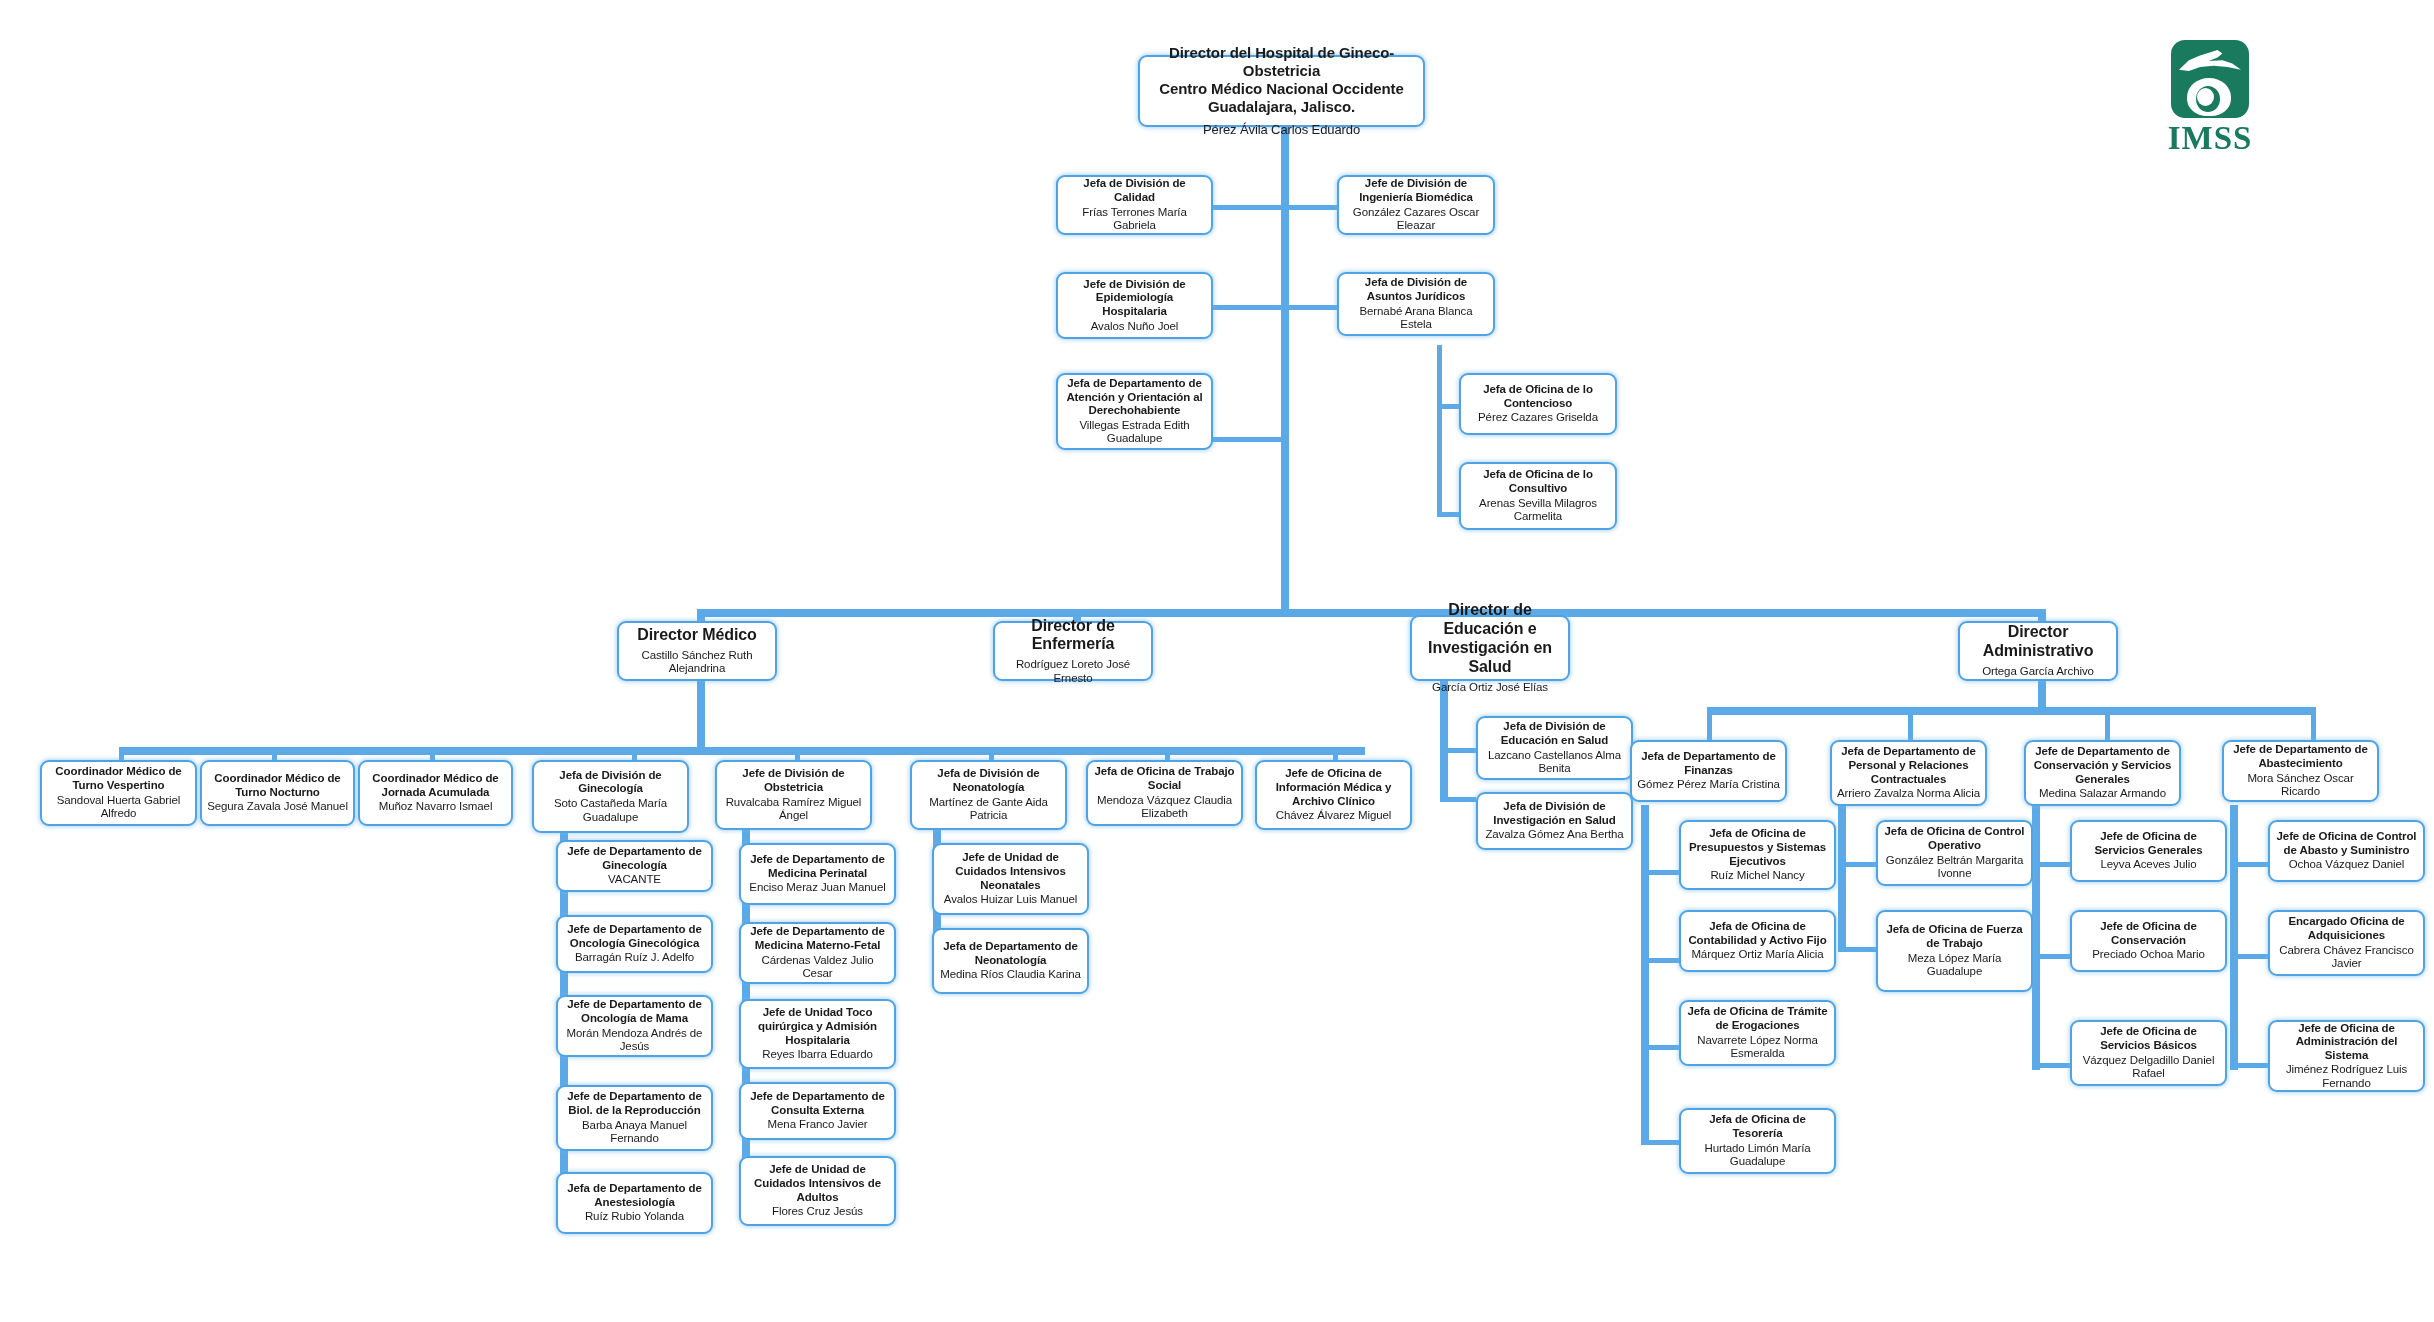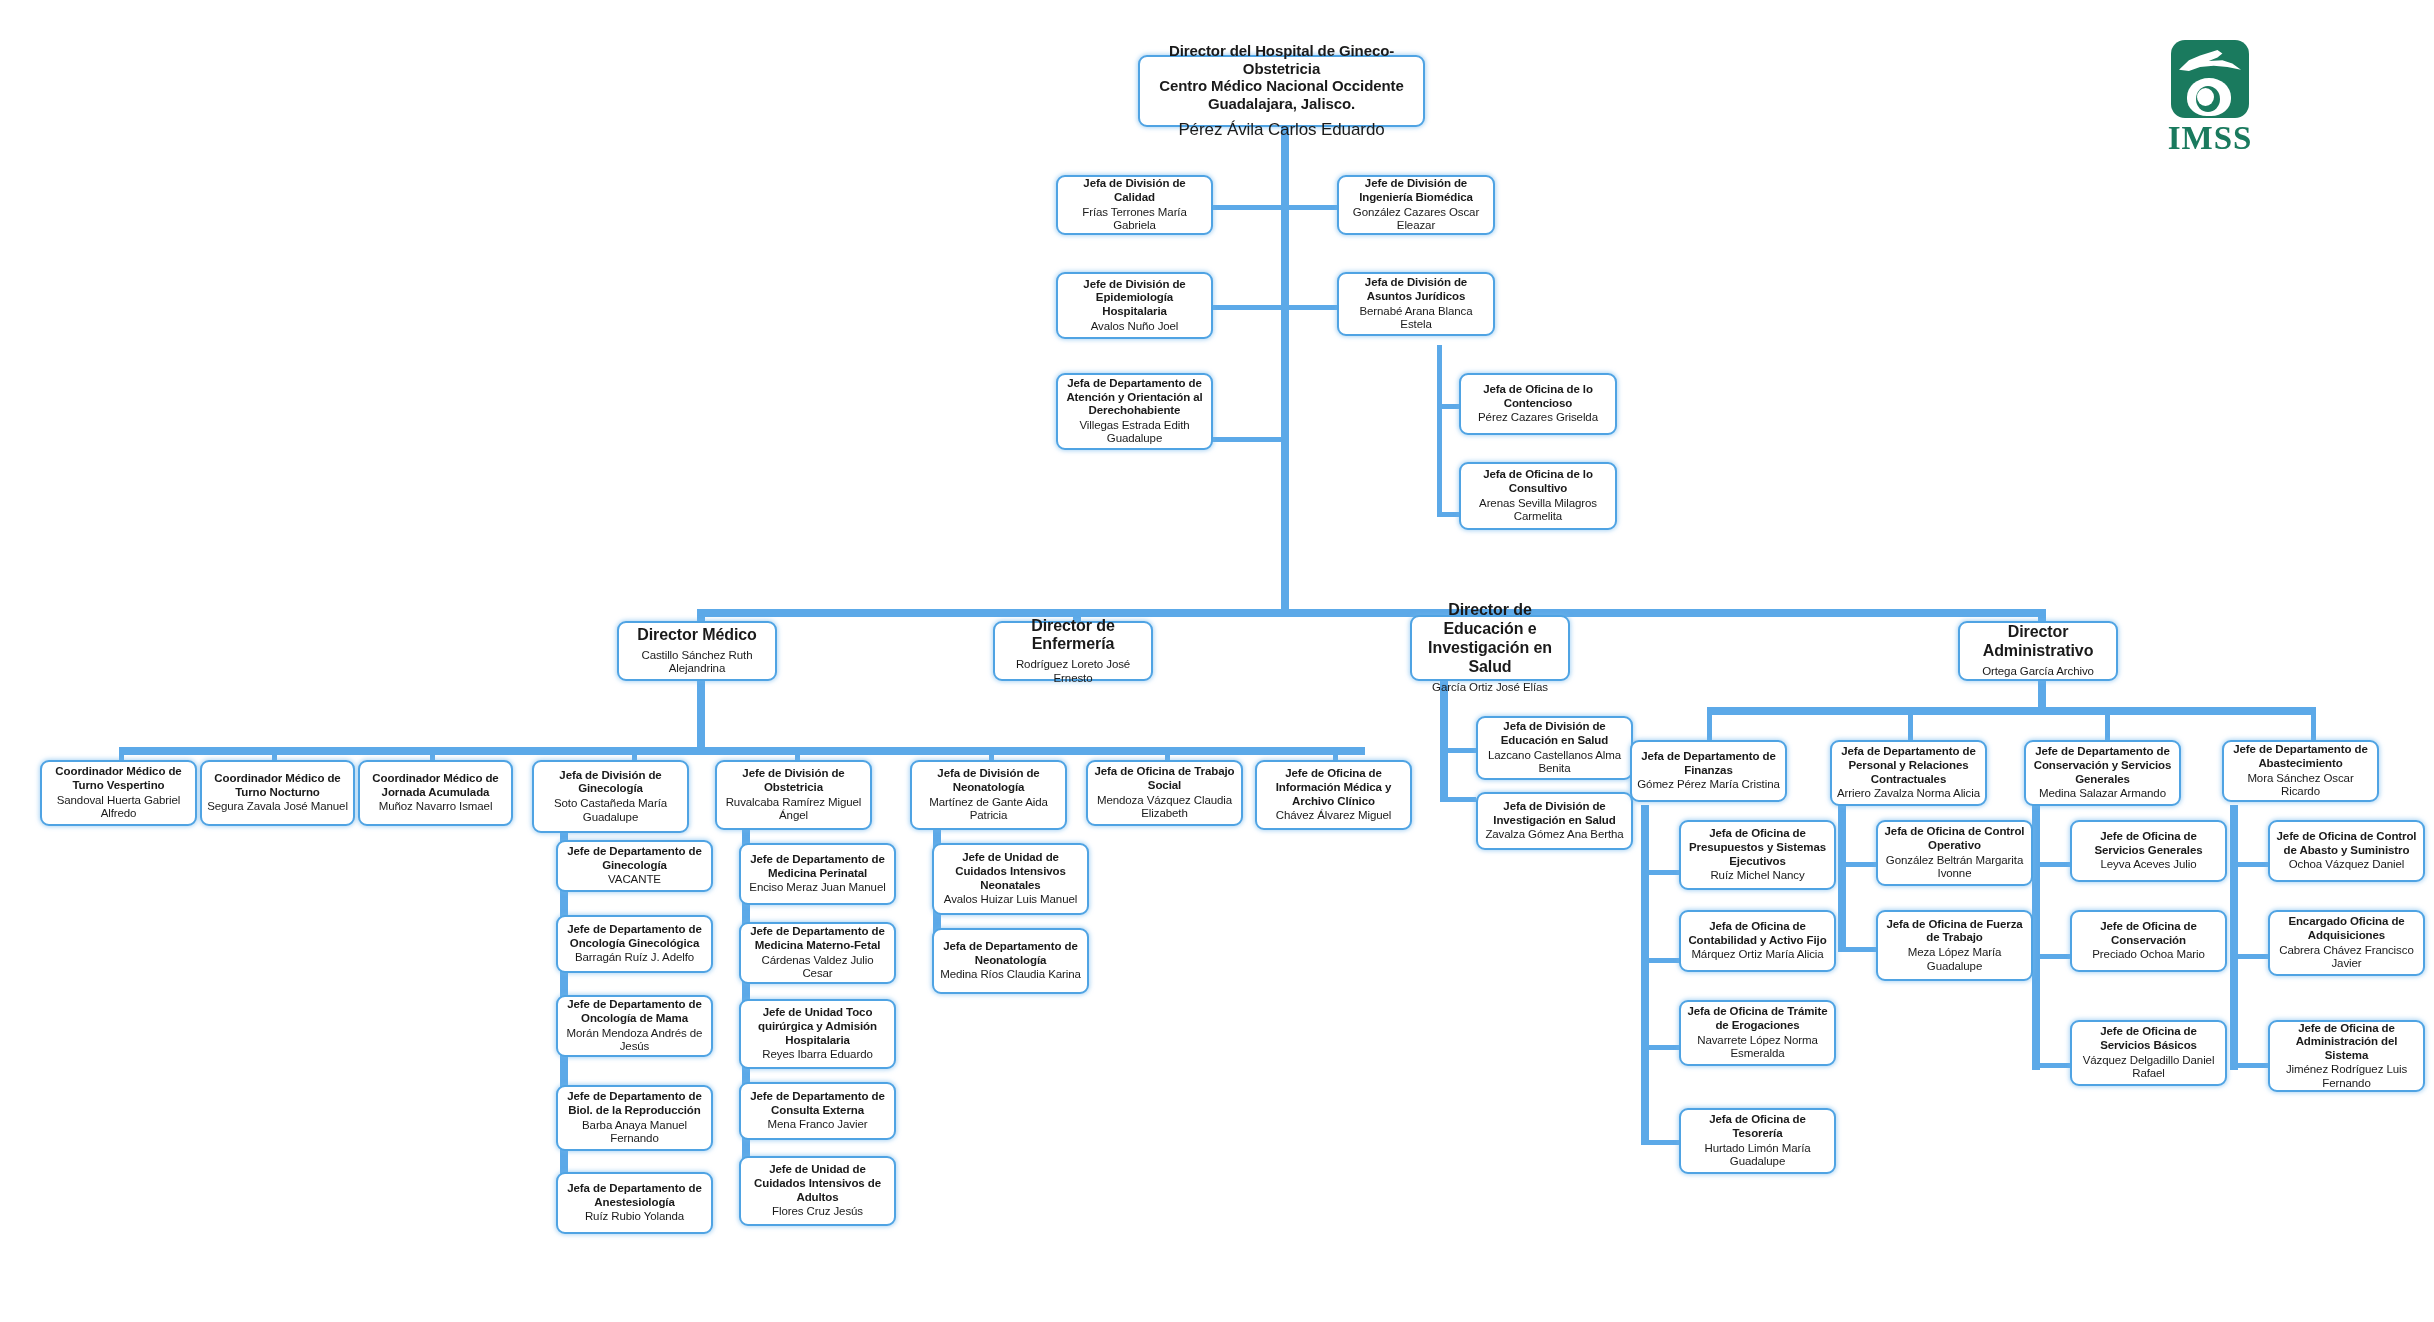--- a/index.html
+++ b/index.html
@@ -45,21 +45,21 @@
     letter-spacing:-0.1px;
   }
   .node .person{
     font-weight:normal;
     font-size:11.5px;
     margin-top:4px;
     letter-spacing:-0.1px;
   }
   .node.tight .person{margin-top:1px;}
   .node.root .title{font-size:15px;}
-  .node.root .person{font-size:17px;margin-top:7px;}
+  .node.root .person{font-size:13px;margin-top:7px;}
   .node.dir .title{font-size:16px;}
   .node.dir .person{font-size:11.5px;}
 
   
   #imss-logo{
     position:absolute;
     left:2144px;
     top:40px;
     width:132px;
     height:122px;
@@ -523,21 +523,21 @@
   </div>
 
   <div class="node tight" style="left:1876px;top:820px;width:157px;height:66px;">
     <div class="title">
       <div>Jefa de Oficina de Control</div>
         <div>Operativo</div>
     </div>
     <div class="person">González Beltrán Margarita Ivonne</div>
   </div>
 
-  <div class="node tight" style="left:1876px;top:910px;width:157px;height:71px;">
+  <div class="node tight" style="left:1876px;top:910px;width:157px;height:82px;">
     <div class="title">
       <div>Jefa de Oficina de Fuerza</div>
         <div>de Trabajo</div>
     </div>
     <div class="person">Meza López María Guadalupe</div>
   </div>
 
   <div class="node tight" style="left:2024px;top:740px;width:157px;height:66px;">
     <div class="title">
       <div>Jefe de Departamento de</div>

